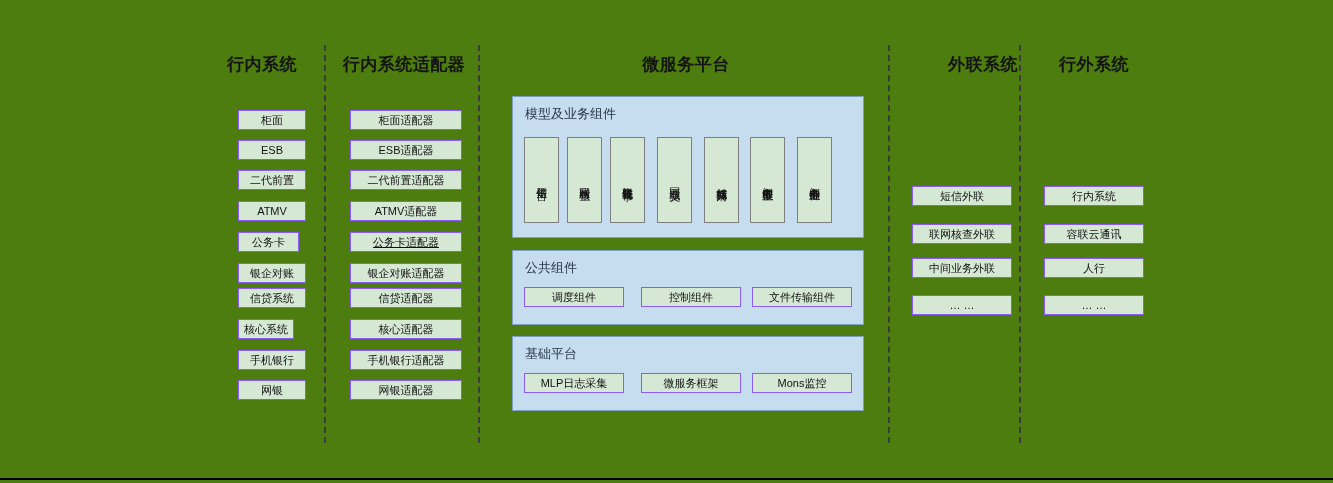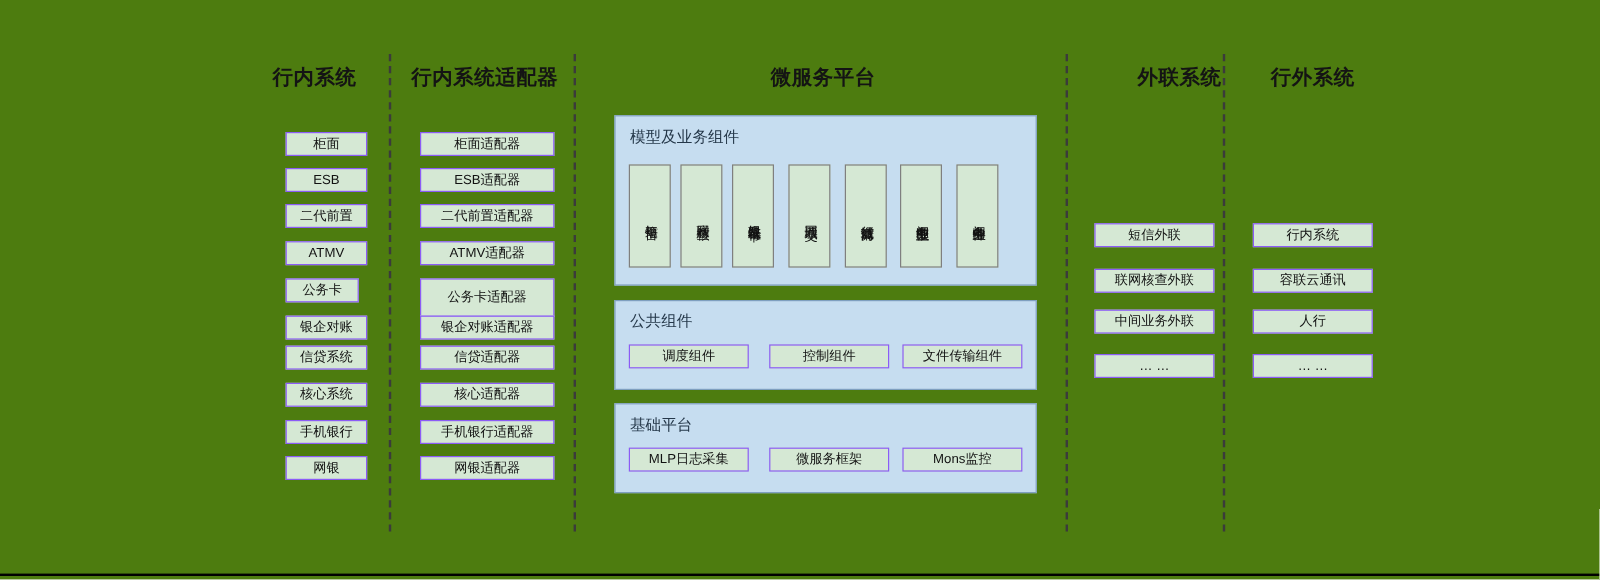--- a/index.html
+++ b/index.html
@@ -124,29 +124,29 @@
 
   <div class="col-title" style="left:1024px; width:140px;">行外系统</div>
 
   <div class="node" style="left:238px; top:110px; width:68px; height:20px;">柜面</div>
   <div class="node" style="left:238px; top:140px; width:68px; height:20px;">ESB</div>
   <div class="node" style="left:238px; top:170px; width:68px; height:20px;">二代前置</div>
   <div class="node" style="left:238px; top:201px; width:68px; height:20px;">ATMV</div>
   <div class="node" style="left:238px; top:232px; width:61px; height:20px;">公务卡</div>
   <div class="node" style="left:238px; top:263px; width:68px; height:20px;">银企对账</div>
   <div class="node" style="left:238px; top:288px; width:68px; height:20px;">信贷系统</div>
-  <div class="node" style="left:238px; top:319px; width:68px; height:20px;font-family:Liberation Serif, serif;">核心系统</div>
+  <div class="node" style="left:238px; top:319px; width:56px; height:20px;font-family:Liberation Serif, serif;">核心系统</div>
   <div class="node" style="left:238px; top:350px; width:68px; height:20px;">手机银行</div>
   <div class="node" style="left:238px; top:380px; width:68px; height:20px;">网银</div>
 
   <div class="node" style="left:350px; width:112px; top:110px; height:20px;">柜面适配器</div>
   <div class="node" style="left:350px; width:112px; top:140px; height:20px;">ESB适配器</div>
   <div class="node" style="left:350px; width:112px; top:170px; height:20px;">二代前置适配器</div>
   <div class="node" style="left:350px; width:112px; top:201px; height:20px;">ATMV适配器</div>
-  <div class="node" style="left:350px; width:112px; top:232px; height:32px;">公务卡适配器</div>
+  <div class="node" style="left:350px; width:112px; top:232px; height:20px;text-decoration:underline;">公务卡适配器</div>
   <div class="node" style="left:350px; width:112px; top:263px; height:20px;">银企对账适配器</div>
   <div class="node" style="left:350px; width:112px; top:288px; height:20px;">信贷适配器</div>
   <div class="node" style="left:350px; width:112px; top:319px; height:20px;">核心适配器</div>
   <div class="node" style="left:350px; width:112px; top:350px; height:20px;">手机银行适配器</div>
   <div class="node" style="left:350px; width:112px; top:380px; height:20px;">网银适配器</div>
 
   <div class="band" style="left:512px; top:96px; width:352px; height:142px;">
     <div class="band-label">模型及业务组件</div>
   </div>
   <div class="node-vert" style="left:524px; top:137px; width:35px; height:86px;">短信平台</div>

